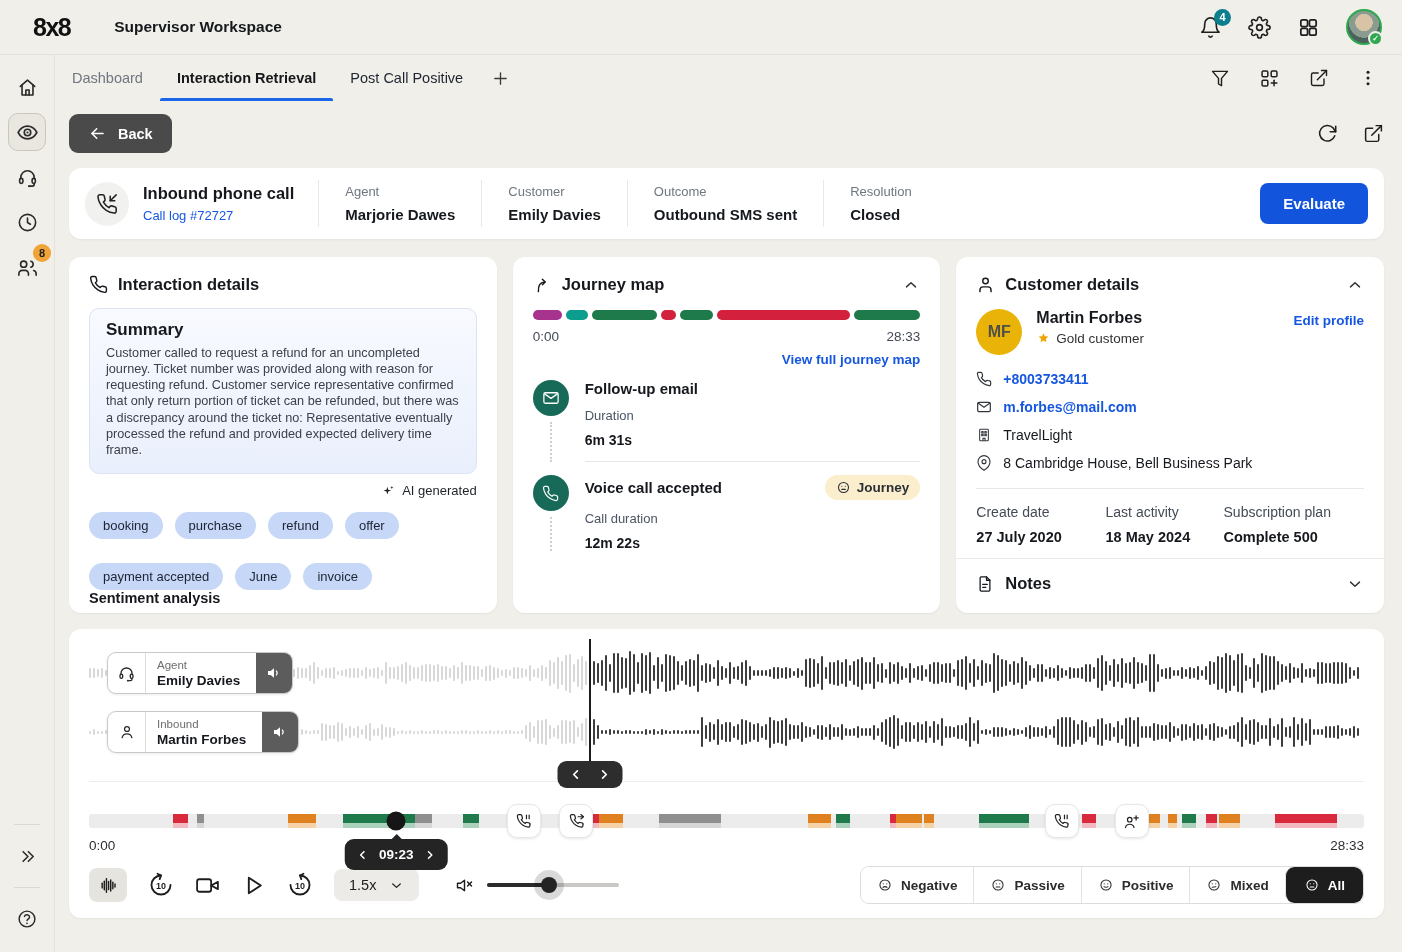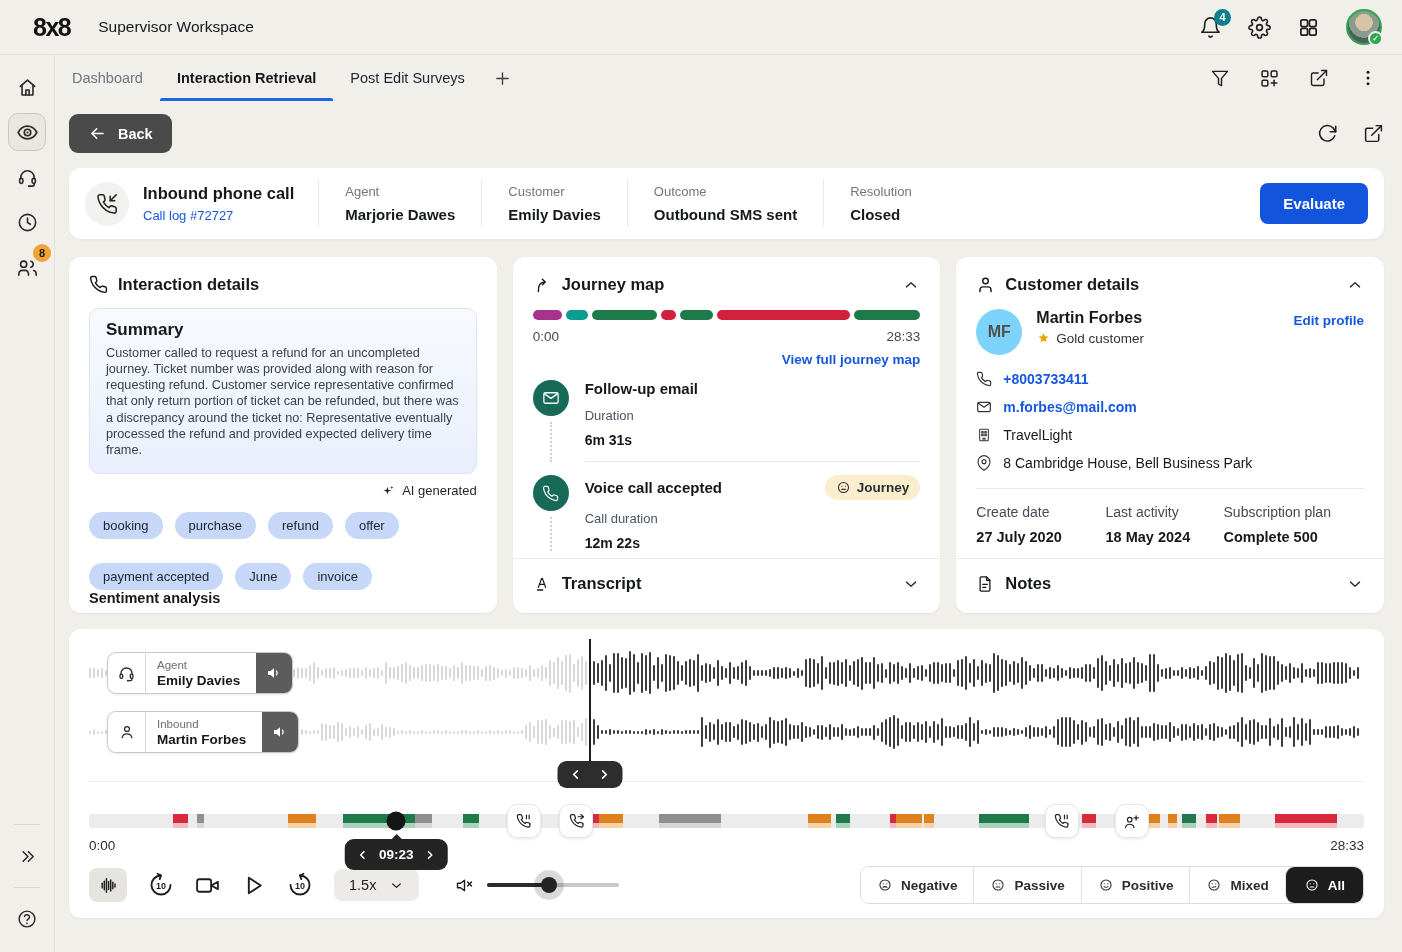--- a/index.html
+++ b/index.html
@@ -8,21 +8,21 @@
     width:1402px; height:952px; overflow:hidden;
     background:#f0efe9; color:#15181d;
     font-family:"Liberation Sans", sans-serif;
     -webkit-font-smoothing:antialiased;
   }
   svg { display:block; }
 
   
   .topbar { height:55px; display:flex; align-items:center; padding:0 20px 0 16px; border-bottom:1px solid #e4e2da; }
   .brand { font-size:25px; font-weight:800; letter-spacing:-1.5px; color:#111;margin-left:17px; }
-  .app-title { margin-left:28px; font-size:15.5px; font-weight:400; }
+  .app-title { margin-left:44px; font-size:15.5px; font-weight:700; }
   .top-actions { margin-left:auto; display:flex; align-items:center; gap:26px; }
   .icon-btn { position:relative; display:flex; align-items:center; justify-content:center; background:none; border:none; padding:0; cursor:pointer; color:#1f1f1f; }
   .badge-teal { position:absolute; top:-7px; right:-9px; background:#0b7f8e; color:#fff; font-size:11px; font-weight:700; min-width:17px; height:17px; border-radius:9px; display:flex; align-items:center; justify-content:center; padding:0 3px; }
   .avatar { width:36px; height:36px; border-radius:50%; border:2px solid #2fa84f; position:relative; cursor:pointer;
     background:radial-gradient(circle at 50% 36%, #d8c3a6 0 33%, #8a9b8f 34% 58%, #4b635c 59% 100%); }
   .avatar-check { position:absolute; right:-3px; bottom:-3px; width:15px; height:15px; border-radius:50%; background:#2fa84f; border:2px solid #f0efe9; color:#fff; font-size:8px; font-weight:700; display:flex; align-items:center; justify-content:center; }
 
   
   .app-body { display:flex; height:897px; }
   .sidebar { width:55px; border-right:1px solid #e4e2da; display:flex; flex-direction:column; align-items:center; padding:13px 0 14px; gap:7px; flex:none; }
@@ -86,21 +86,21 @@
   .jname-row { display:flex; align-items:center; }
   .jname { font-size:15px; font-weight:700; }
   .jbadge { margin-left:auto; background:#fbeecd; border-radius:14px; padding:5px 11px; display:flex; align-items:center; gap:6px; font-size:13.5px; font-weight:700; color:#2a2f36; }
   .jdur-label { font-size:13px; color:#4b5563; margin-top:11px; }
   .jdur { font-size:14px; font-weight:700; margin-top:9px; }
   .jdivider { border-bottom:1px solid #e7e7e7; margin-top:13px; }
   .card-footer { margin-top:auto; border-top:1px solid #eceae6; margin-left:-20px; margin-right:-20px; padding:15px 20px 2px; display:flex; align-items:center; gap:11px; font-size:16.5px; font-weight:700; }
 
   
   .cust-profile { display:flex; align-items:flex-start; margin-top:15px; }
-  .cust-avatar { width:46px; height:46px; border-radius:50%; background:#7dd3fc; color:#50504a; font-size:16px; font-weight:600; display:flex; align-items:center; justify-content:center; flex:none; }
+  .cust-avatar { width:46px; height:46px; border-radius:50%; background:#eab308; color:#50504a; font-size:16px; font-weight:600; display:flex; align-items:center; justify-content:center; flex:none; }
   .cust-nameblock { margin-left:14px; }
   .cust-name { font-size:16px; font-weight:700; }
   .cust-tier { display:flex; align-items:center; gap:5px; font-size:13.5px; color:#333; margin-top:4px; }
   .edit-link { margin-left:auto; font-size:13.5px; font-weight:700; color:#1657e0; cursor:pointer; margin-top:4px; }
   .contact-list { margin-top:16px; display:flex; flex-direction:column; gap:12px; }
   .contact-row { display:flex; align-items:center; gap:11px; font-size:14px; color:#15181d; }
   .contact-row .ctext.blue { color:#1657e0; font-weight:700; cursor:pointer; }
   .contact-row .cicon { color:#33373d; display:flex; }
   .cdivider { border-top:1px solid #e8e8e6; margin-top:17px; }
   .stats { display:grid; grid-template-columns:1.15fr 1.05fr 1.25fr; margin-top:15px; }
@@ -258,21 +258,21 @@
         </span>
       </div>
     </div>
   </aside>
 
   <main class="content">
 
     <div class="tabbar">
       <div class="tab inactive">Dashboard</div>
       <div class="tab active">Interaction Retrieval</div>
-      <div class="tab">Post Edit Surveys</div>
+      <div class="tab">Post Call Positive</div>
       <div class="tab-add">
         <svg width="17" height="17" viewBox="0 0 24 24" fill="none" stroke="currentColor" stroke-width="1.9" stroke-linecap="round">
             <line x1="12" y1="4" x2="12" y2="20"></line>
             <line x1="4" y1="12" x2="20" y2="12"></line>
           </svg>
       </div>
       <div class="tab-actions">
         <button class="icon-btn">
             <span>
               <svg width="20" height="20" viewBox="0 0 24 24" fill="none" stroke="currentColor" stroke-width="1.7" stroke-linecap="round" stroke-linejoin="round">
@@ -484,35 +484,20 @@
                       </svg>
                     </span>
                   <span>Journey</span>
                 </span>
               </div>
               <div class="jdur-label">Call duration</div>
               <div class="jdur">12m 22s</div>
             </div>
           </div>
 
-          <div class="card-footer">
-            <span>
-                <svg width="18" height="18" viewBox="0 0 24 24" fill="none" stroke="currentColor" stroke-width="1.7" stroke-linecap="round" stroke-linejoin="round">
-                  <path d="M7.2 16.5 11.5 4.5h1L16.8 16.5"></path>
-                  <line x1="9" y1="12.4" x2="15" y2="12.4"></line>
-                  <line x1="6" y1="20" x2="13" y2="20"></line>
-                </svg>
-              </span>
-            <span>Transcript</span>
-            <span class="head-chevron">
-                <svg width="18" height="18" viewBox="0 0 24 24" fill="none" stroke="currentColor" stroke-width="1.9" stroke-linecap="round" stroke-linejoin="round">
-                  <polyline points="6 9.5 12 15 18 9.5"></polyline>
-                </svg>
-              </span>
-          </div>
         </section>
 
         <section class="card">
           <div class="card-head">
             <span>
                 <svg width="19" height="19" viewBox="0 0 24 24" fill="none" stroke="currentColor" stroke-width="1.8" stroke-linecap="round" stroke-linejoin="round">
                   <path d="M19 21v-2a4 4 0 0 0-4-4H9a4 4 0 0 0-4 4v2"></path>
                   <circle cx="12" cy="7.5" r="3.5"></circle>
                 </svg>
               </span>

